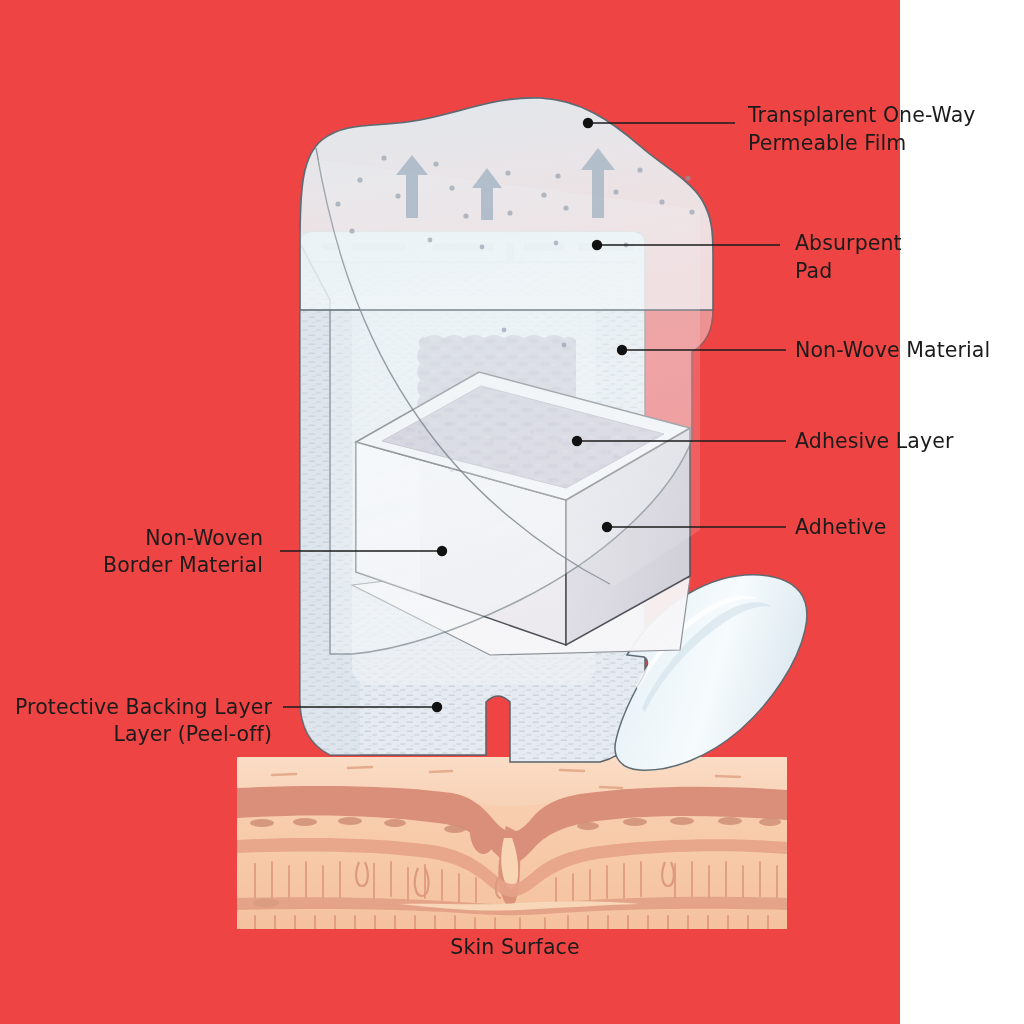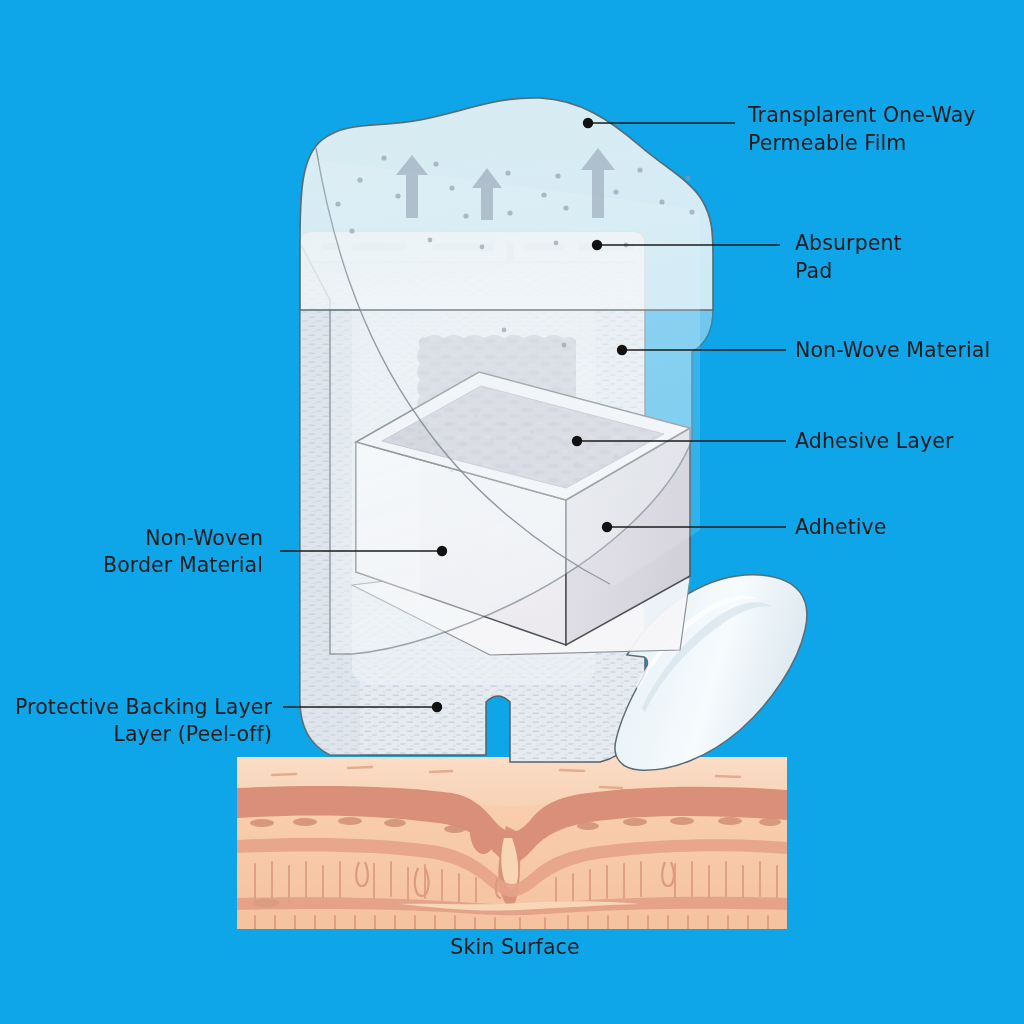--- a/index.html
+++ b/index.html
@@ -11,23 +11,23 @@
   body {
     width: 1024px;
     height: 1024px;
     overflow: hidden;
     font-family: "DejaVu Sans", "Liberation Sans", sans-serif;
     position: relative;
   }
   #stage {
     position: absolute;
     left: 0; top: 0;
-    width: 1024px;
+    width: 900px;
     height: 1024px;
-    background: #0ea5e9;
+    background: #ef4444;
   }
   #stage svg {
     display: block;
   }
   .lbl {
     font-family: "DejaVu Sans", "Liberation Sans", sans-serif;
     font-size: 20.5px;
     fill: #1b1b1b;
     letter-spacing: 0.1px;
   }

